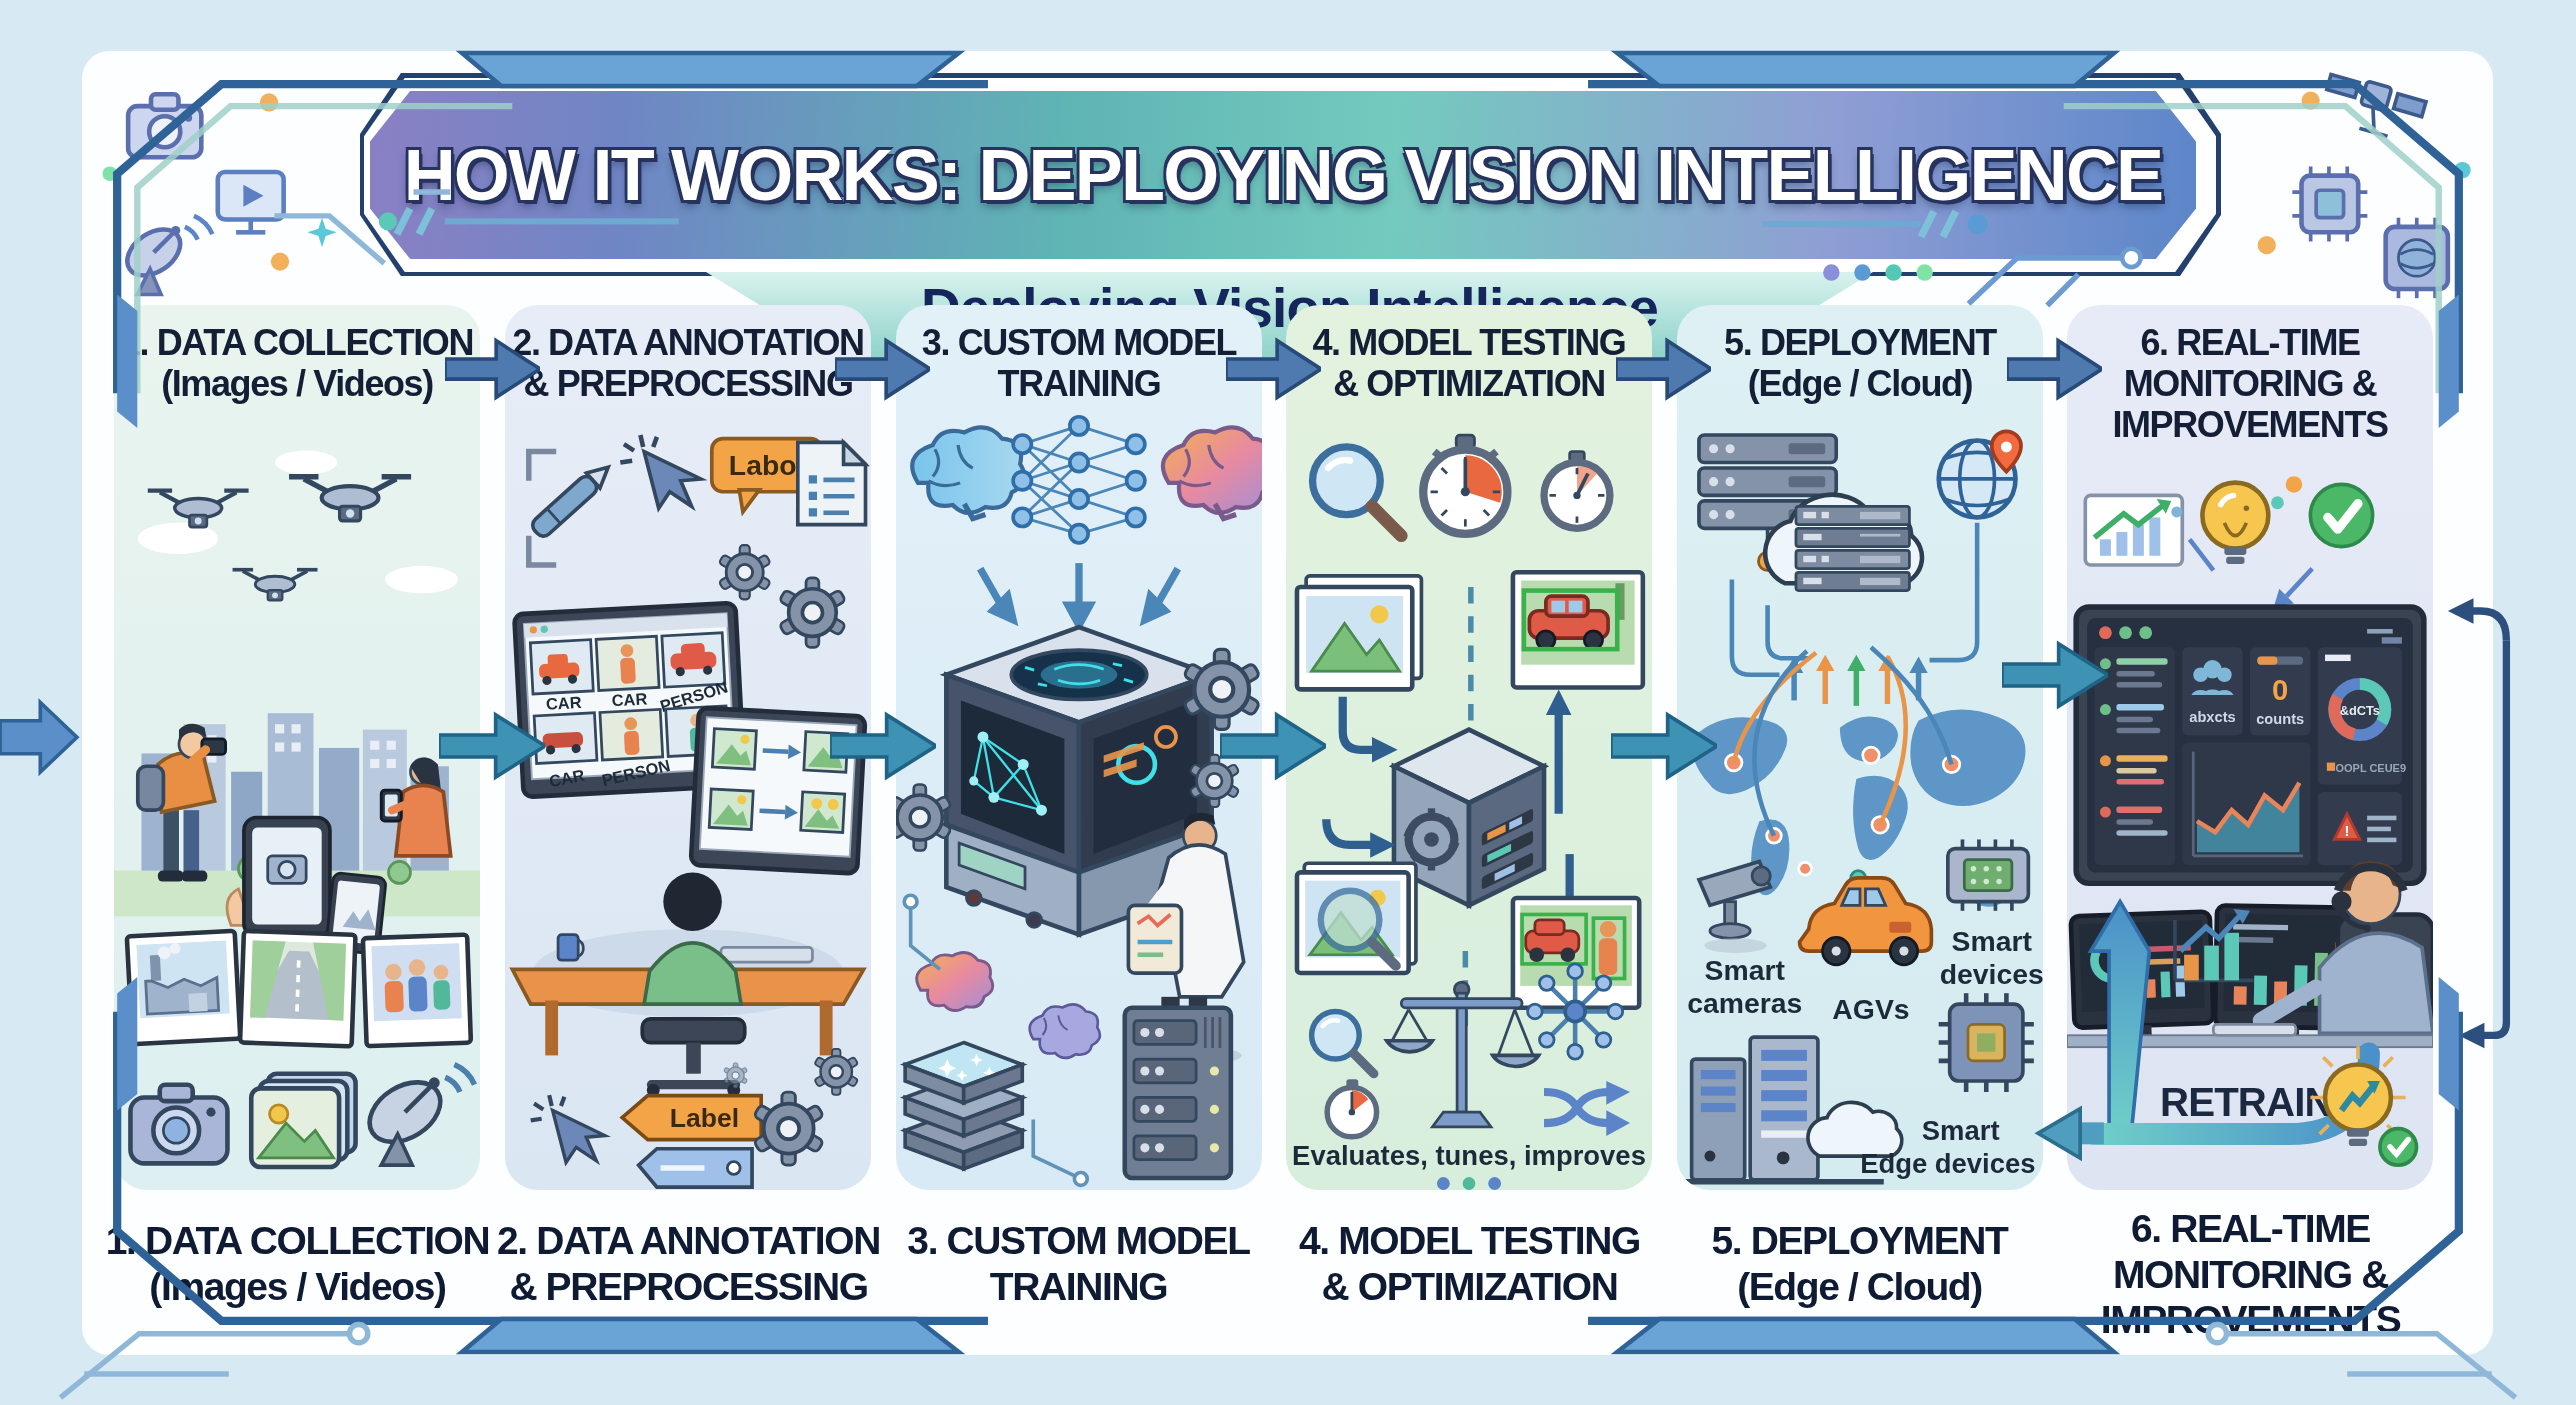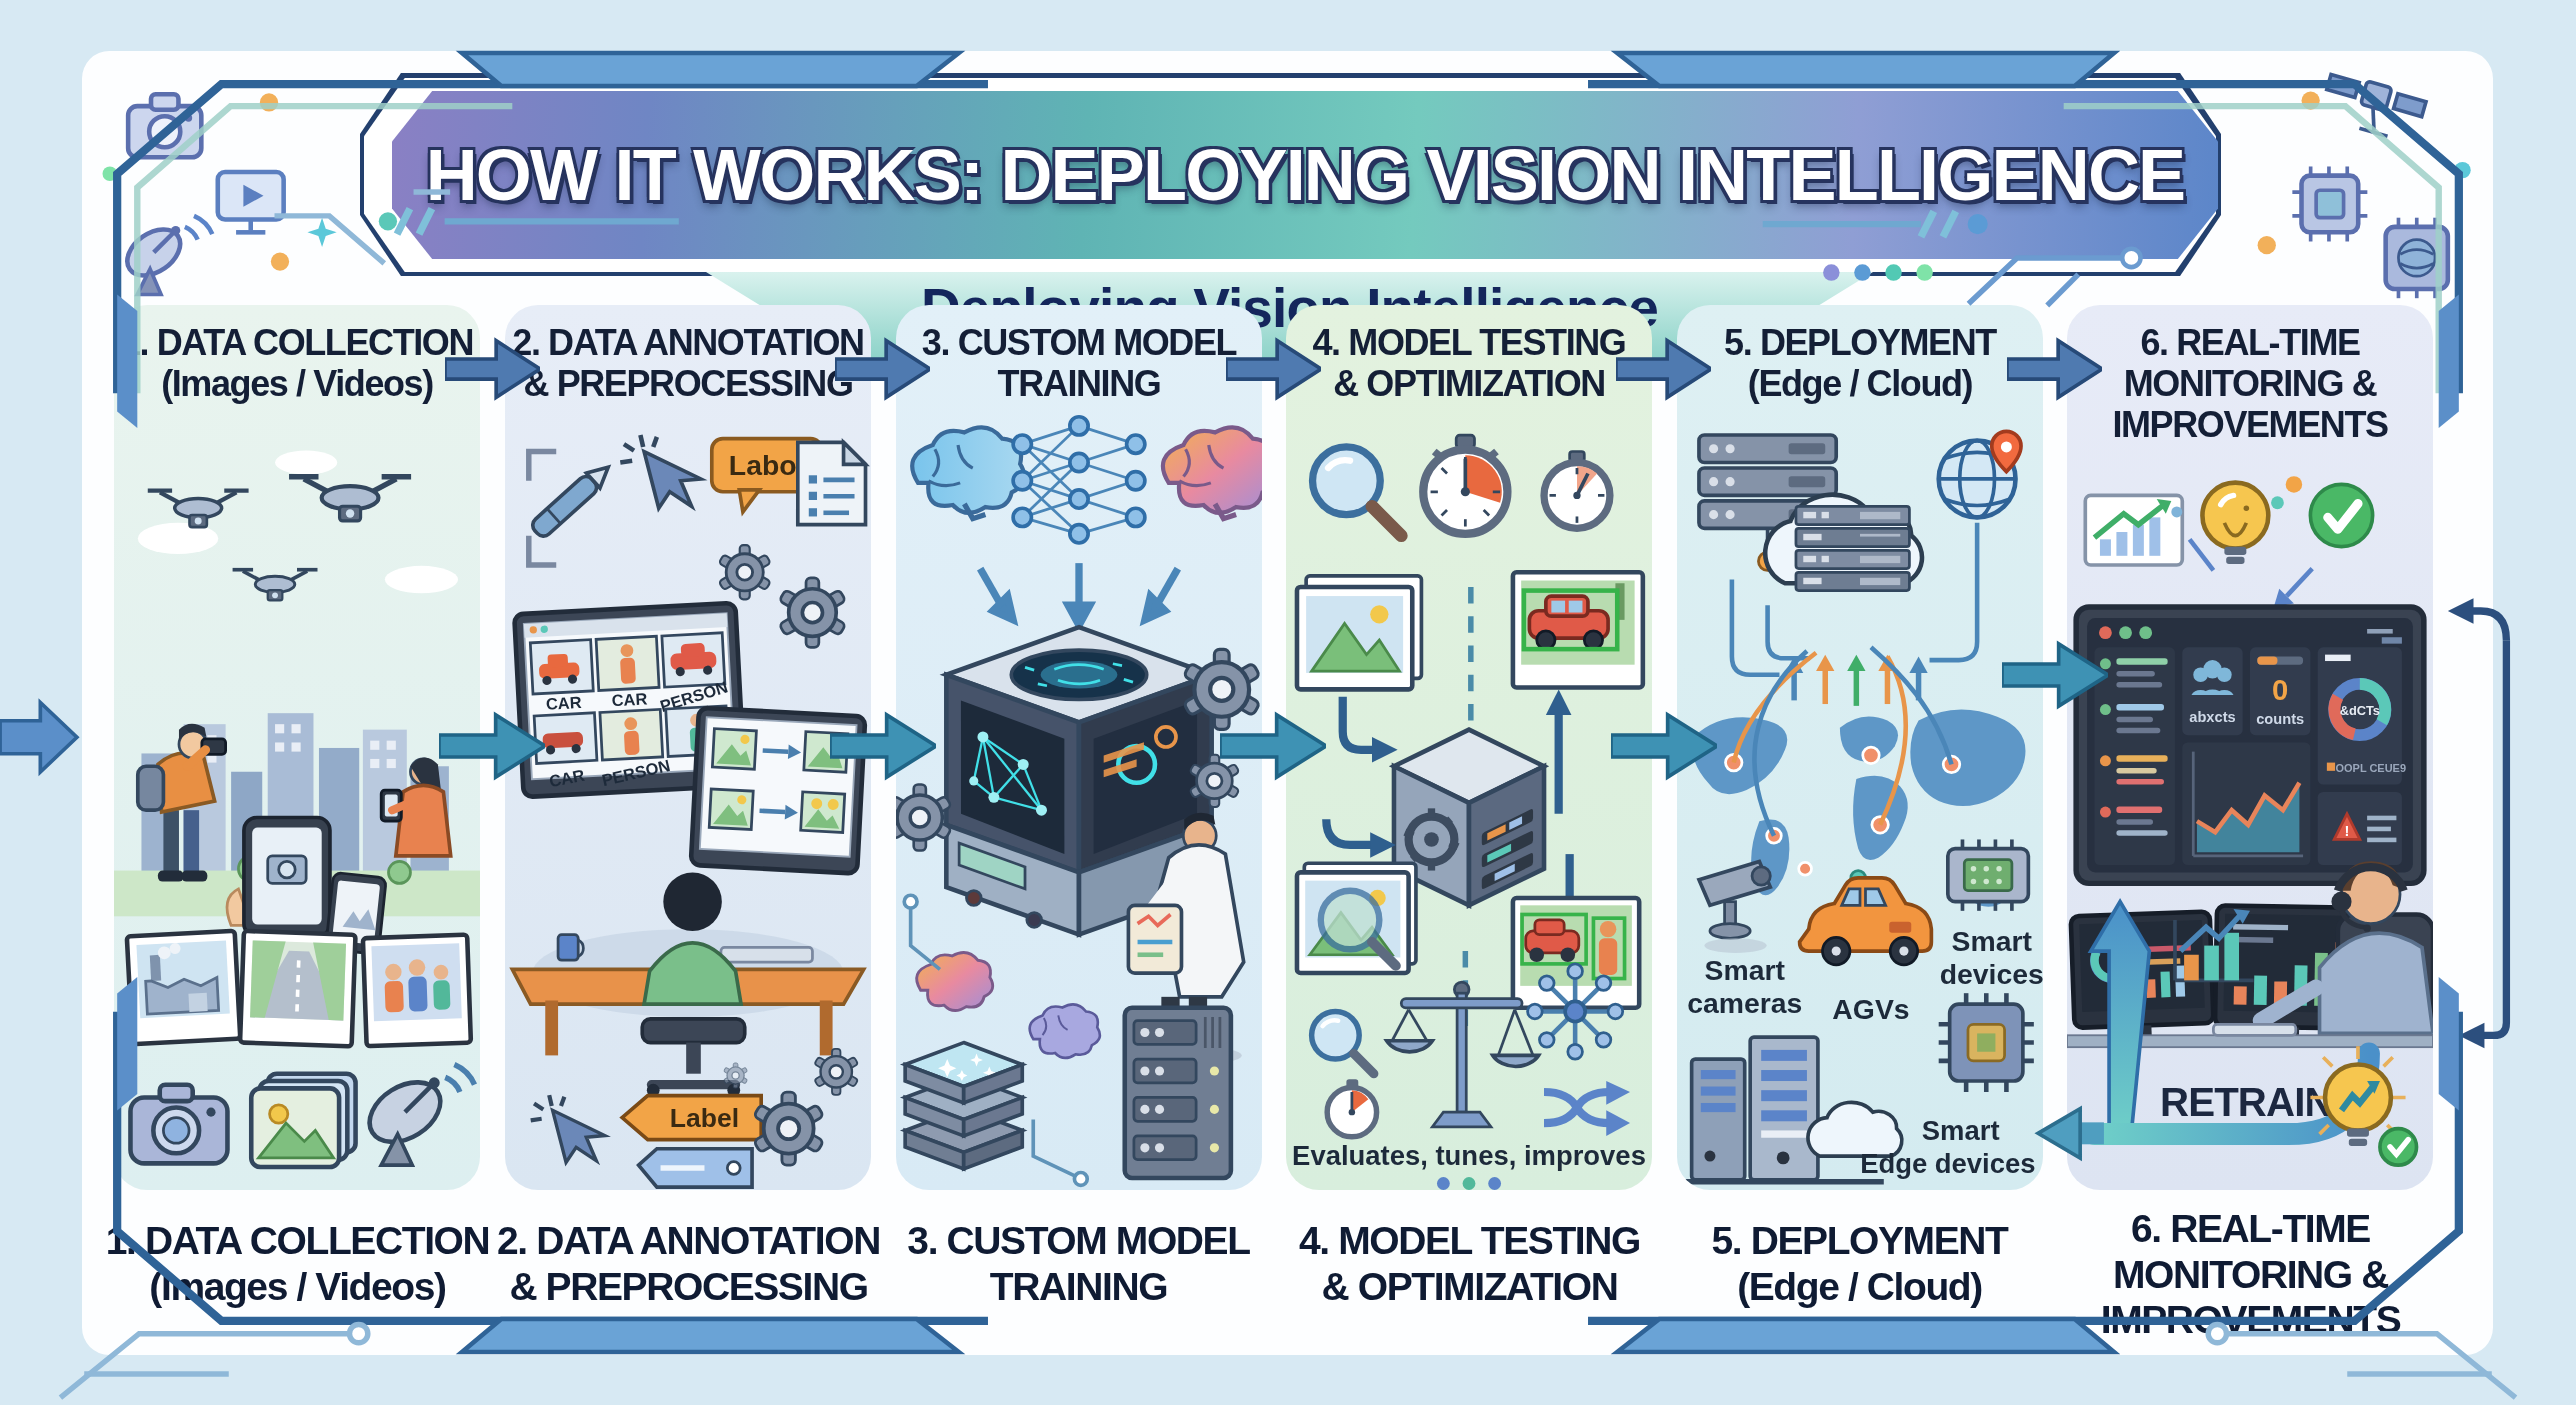--- a/index.html
+++ b/index.html
@@ -4,21 +4,21 @@
 <style>
   html,body{margin:0;padding:0;background:#c9e0ee;font-family:"Liberation Sans",sans-serif;}
   #stage{position:relative;width:2576px;height:1405px;background:#d7e9f3;overflow:hidden;}
   #white-panel{position:absolute;left:82px;top:51px;width:2411px;height:1304px;background:#fdfeff;border-radius:27.4px;}
   svg{display:block;}
   svg text{font-family:"Liberation Sans",sans-serif;font-weight:bold;}
   
   .banner-layer{position:absolute;clip-path:polygon(2.2% 0%,97.8% 0%,100% 30%,100% 70%,97.8% 100%,2.2% 100%,0% 70%,0% 30%);}
   #banner-outer{left:360px;top:73px;width:1861px;height:203px;background:#23406e;}
   #banner-white{left:364px;top:78px;width:1852px;height:194px;background:#ffffff;}
-  #banner-grad{left:392px;top:91px;width:1826px;height:168px;background:linear-gradient(93deg,#8a80c4 0%,#6f86c4 14%,#5fb4b4 38%,#74cabe 56%,#8f9ed4 80%,#5c86c9 100%);
+  #banner-grad{left:370px;top:91px;width:1826px;height:168px;background:linear-gradient(93deg,#8a80c4 0%,#6f86c4 14%,#5fb4b4 38%,#74cabe 56%,#8f9ed4 80%,#5c86c9 100%);
     display:flex;align-items:center;justify-content:center;}
   #title-text{color:#ffffff;font-weight:bold;font-size:72px;letter-spacing:-1.8px;white-space:nowrap;
     text-shadow:3.7px 3.7px 0 #26335e,-2.7px 2.7px 0 #26335e,2.7px -2.7px 0 #26335e,-2.7px -2.7px 0 #26335e,0 5.5px 9.1px rgba(20,30,60,.45);}
   #subtitle-band{position:absolute;left:706px;top:272px;width:1167px;height:97px;
     background:linear-gradient(180deg,#d9f2ee 0%,#9cd9d0 70%,#86cfc6 100%);
     clip-path:polygon(0 0,100% 0,86.5% 100%,13.5% 100%);display:flex;align-items:flex-start;justify-content:center;}
   #subtitle-text{color:#14265c;font-weight:bold;font-size:55px;letter-spacing:-0.9px;margin-top:3.7px;}
   
   .col{position:absolute;top:305px;width:366px;height:885px;border-radius:33px;overflow:hidden;}
   .col-bg1{background:linear-gradient(180deg,#e9f4ee,#ddeff0);}

